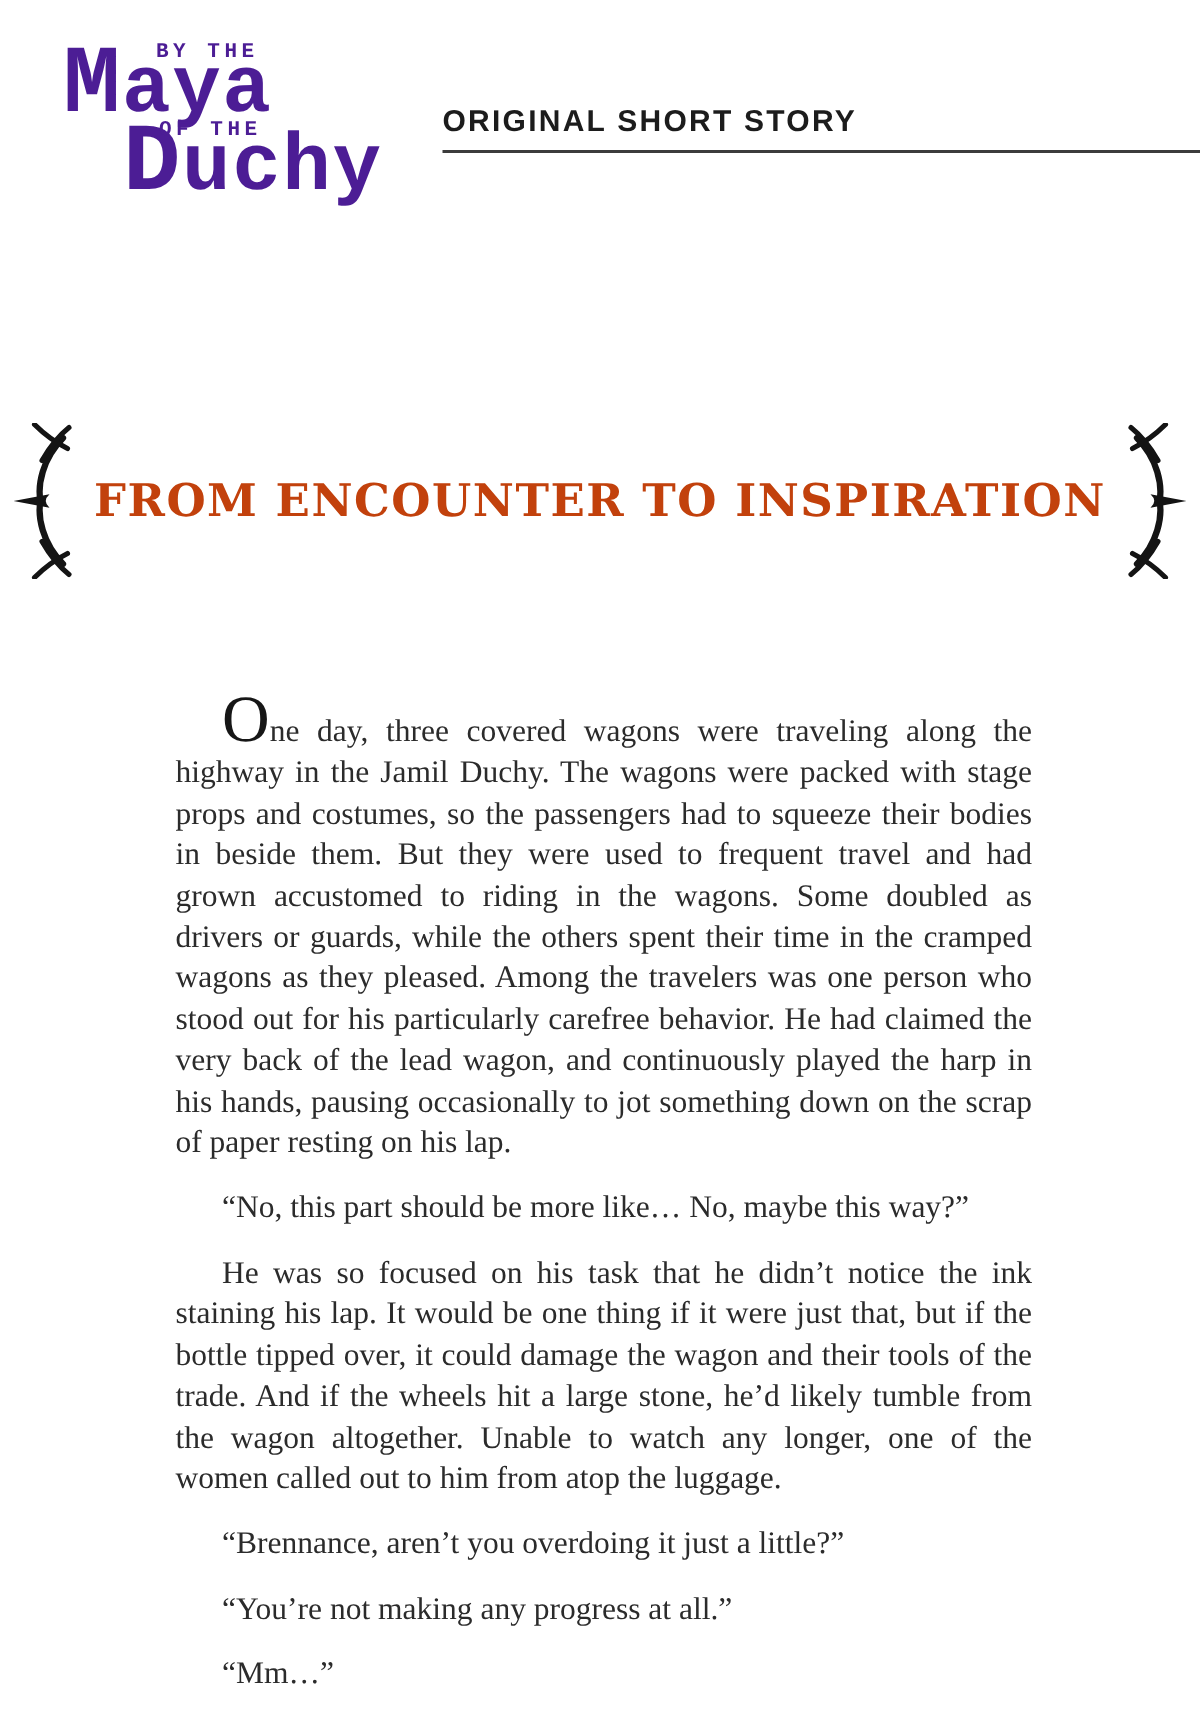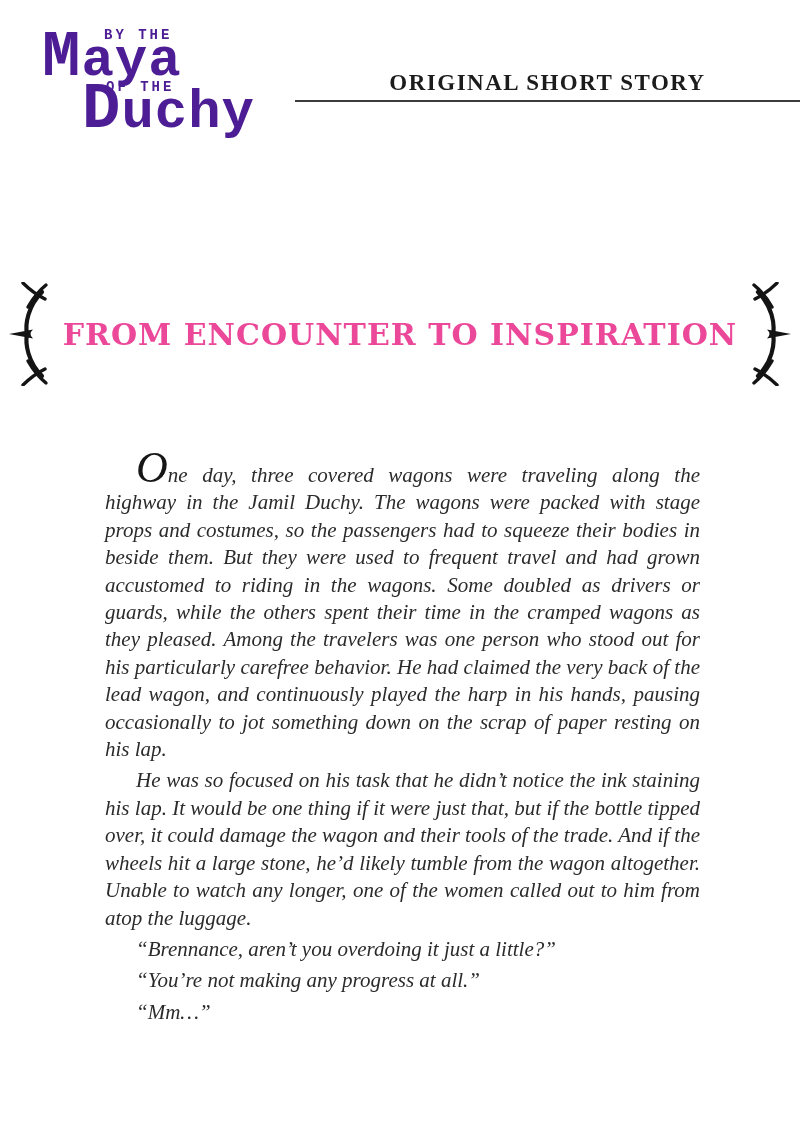--- a/index.html
+++ b/index.html
@@ -40,24 +40,23 @@
   .logo-row1 .logo-small { top: 1px; left: 62px; }
   .logo-row2 { margin-top: -12px; margin-left: 40px; }
   .logo-row2 .logo-small { top: 1px; left: 24px; }
 
   
   .banner {
     position: absolute;
     top: 70px;
     left: 295px;
     right: 0;
-    text-align: center;
-    font-family: Liberation Serif, serif;
+    font-family: Liberation Sans, sans-serif;
     font-weight: bold;
-    font-size: 23px;
+    font-size: 20px;
     letter-spacing: 1.5px;
     color: #1c1c1c;
   }
   .header-rule {
     position: absolute;
     top: 100px;
     left: 295px;
     right: 0;
     height: 0;
     border-top: 2px solid #3c3c3c;
@@ -74,38 +73,38 @@
     align-items: center;
     justify-content: center;
     gap: 14px;
   }
   .chapter-title {
     margin: 0;
     font-family: "DejaVu Serif", serif;
     font-size: 30px;
     font-weight: bold;
     letter-spacing: 1px;
-    color: #ec4899;
+    color: #c2410c;
     white-space: nowrap;
   }
   .ornament { width: 40px; height: 104px; flex: 0 0 auto; }
   .ornament.right { transform: scaleX(-1); }
 
   
   .story {
     position: absolute;
     top: 458px;
     left: 101px;
     width: 603px;
     font-size: 21px;
     line-height: 27.4px;
     text-align: justify;
     color: #2b2b2b;
   }
-  .para { margin: 4px; text-indent: 31px; font-style: italic; }
+  .para { margin: 16px; text-indent: 31px; }
   .lead-cap {
     font-size: 44px;
     line-height: 0;
     color: #161616;
   }
 </style>
 </head>
 <body>
 
 <div class="page">
@@ -139,19 +138,20 @@
       <path d="M24,47.5 L0,52 L24,56.5 Q19,52 24,47.5 Z" fill="#141414"></path>
       <path d="M14,1 Q24,11 36,17" fill="none" stroke="#141414" stroke-width="3.4" stroke-linecap="round"></path>
       <path d="M37,3 Q27,11 19,25" fill="none" stroke="#141414" stroke-width="3.4" stroke-linecap="round"></path>
       <path d="M14,103 Q24,93 36,87" fill="none" stroke="#141414" stroke-width="3.4" stroke-linecap="round"></path>
       <path d="M37,101 Q27,93 19,79" fill="none" stroke="#141414" stroke-width="3.4" stroke-linecap="round"></path>
     </svg>
   </div>
 
   <article class="story">
     <p class="para"><span class="lead-cap">O</span><span>ne day, three covered wagons were traveling along the highway in the Jamil Duchy. The wagons were packed with stage props and costumes, so the passengers had to squeeze their bodies in beside them. But they were used to frequent travel and had grown accustomed to riding in the wagons. Some doubled as drivers or guards, while the others spent their time in the cramped wagons as they pleased. Among the travelers was one person who stood out for his particularly carefree behavior. He had claimed the very back of the lead wagon, and continuously played the harp in his hands, pausing occasionally to jot something down on the scrap of paper resting on his lap.</span></p>
+    <p class="para">“No, this part should be more like… No, maybe this way?”</p>
     <p class="para">He was so focused on his task that he didn’t notice the ink staining his lap. It would be one thing if it were just that, but if the bottle tipped over, it could damage the wagon and their tools of the trade. And if the wheels hit a large stone, he’d likely tumble from the wagon altogether. Unable to watch any longer, one of the women called out to him from atop the luggage.</p>
     <p class="para">“Brennance, aren’t you overdoing it just a little?”</p>
     <p class="para">“You’re not making any progress at all.”</p>
     <p class="para">“Mm…”</p>
   </article>
 
 </div>
 
 </body></html>

